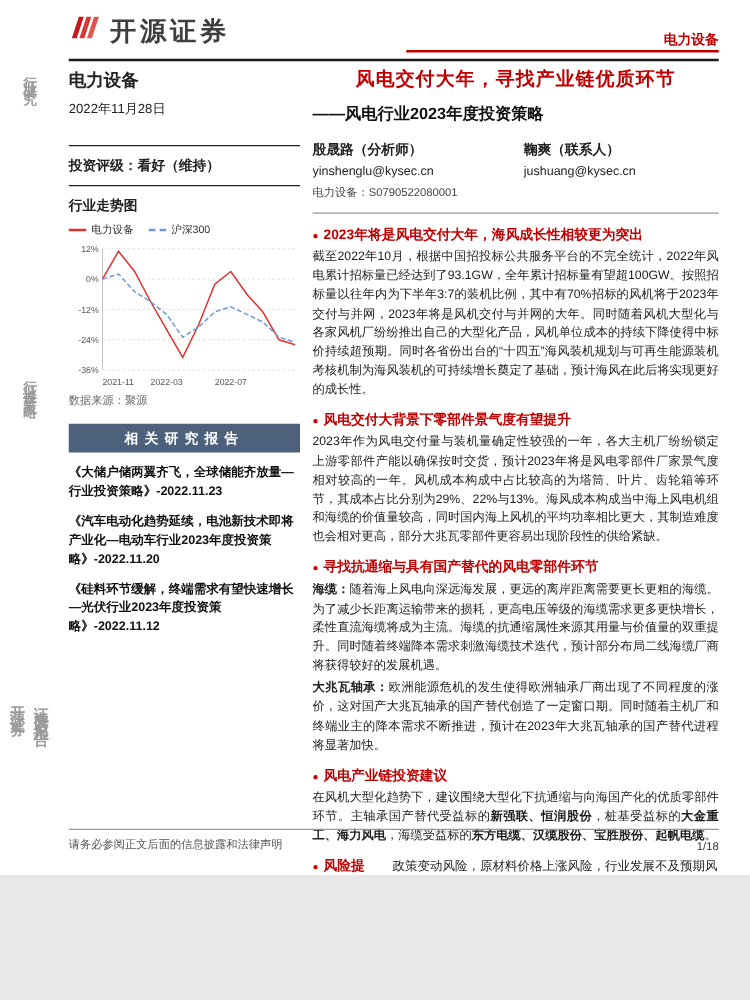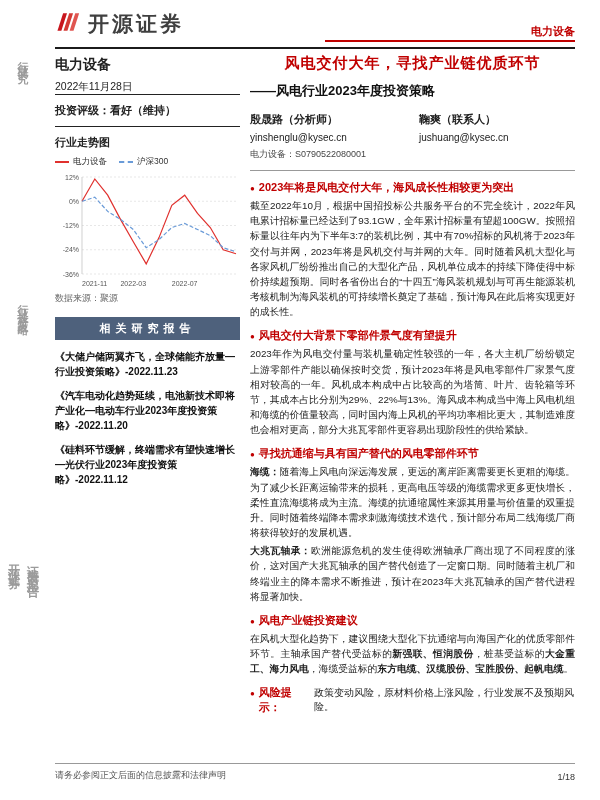--- a/index.html
+++ b/index.html
@@ -1,18 +1,18 @@
 <!DOCTYPE html>
 <html><head>
 <meta charset="utf-8">
 <style>
   * { margin:0; padding:0; box-sizing:border-box; }
   body { background:#e8e8e8; }
   .page {
-    width:600px; height:800px; position:relative; background:#fff;
+    width:600px; height:700px; position:relative; background:#fff;
     margin:0 auto; overflow:hidden;
     font-family:"Liberation Sans","DejaVu Sans",sans-serif; color:#222;
   }
   
   .v-text { position:absolute; writing-mode:vertical-rl; color:#9b9b9b;
     font-size:11px; letter-spacing:4px; font-weight:600; }
   .v-top { left:15px; top:52px; }
   .v-mid { left:15px; top:295px; }
   .v-bl  { left:5px;  top:555px; font-size:12px; }
   .v-br  { left:24px; top:555px; font-size:12px; }
@@ -20,21 +20,21 @@
   
   .logo { position:absolute; left:55px; top:10px; display:flex; align-items:center; gap:7px; }
   .logo-name { font-size:21px; font-weight:700; color:#3f3f3f; letter-spacing:3px; }
   .industry-tag { position:absolute; right:25px; top:24px; color:#c00000; font-weight:700; font-size:11px; }
   .tag-line { position:absolute; right:25px; top:40px; width:250px; height:2px; background:#c00000; }
   .header-rule { position:absolute; left:55px; right:25px; top:47px; height:2px; background:#1b1b1b; }
 
   
   .left-col { position:absolute; left:55px; top:56px; width:185px; }
   .industry-name { font-size:14px; font-weight:700; }
-  .report-date { font-size:10.5px; margin-top:6px; padding-bottom:0; border-bottom:1.5px solid #222; }
+  .report-date { font-size:10.5px; margin-top:6px; padding-bottom:22px; border-bottom:1.5px solid #222; }
   .rating-row { font-size:11px; font-weight:700; padding:8px 0; border-bottom:1px solid #222; }
   .trend-title { font-size:11px; font-weight:700; padding:8px 0 6px; }
   .legend { display:flex; gap:12px; font-size:8.5px; color:#333; align-items:center; }
   .legend-item { display:flex; align-items:center; gap:4px; }
   .swatch { width:14px; height:0; border-top:2px solid #999; }
   #trend-svg { display:block; margin-top:3px; }
   .chart-source { font-size:9px; color:#666; margin-top:3px; }
   .reports-header { margin-top:12px; background:#4e617c; color:#fff; font-weight:700;
     font-size:11px; text-align:center; padding:4px 0; letter-spacing:5px; }
   .report-item { font-size:10px; font-weight:600; line-height:1.5; margin-top:9px; color:#101010; cursor:pointer; }

